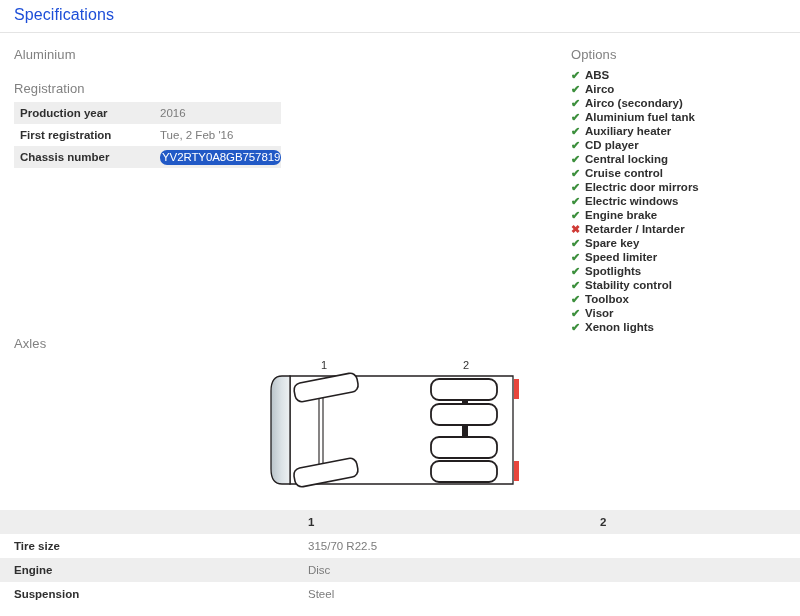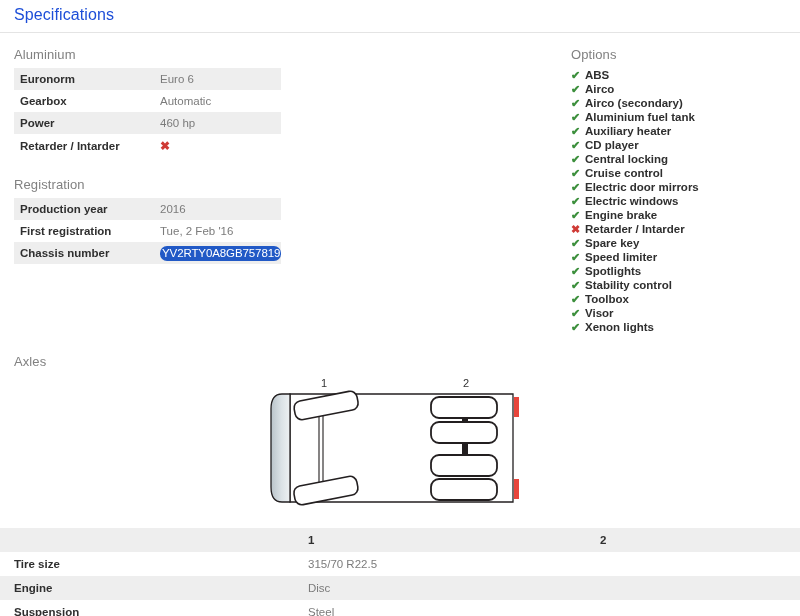--- a/index.html
+++ b/index.html
@@ -123,21 +123,21 @@
     text-align: left;
     font-size: 11px;
     font-weight: bold;
   }
   .tick.yes { color: #3c8f3c; }
   .tick.no  { color: #cf3a35; }
 
   
   .axles-wrap {
     padding-left: 14px;
-    margin-top: 20px;
+    margin-top: 2px;
   }
   .axle-figure {
     margin-left: 268px;
     margin-top: 4px;
   }
 
   
   table.axle-table {
     border-collapse: collapse;
     width: 800px;
@@ -179,40 +179,20 @@
   <span class="title">Specifications</span>
 </div>
 
 <div class="content">
 
   <div class="cols">
 
     <div class="col-left">
 
       <h3 class="section-title">Aluminium</h3>
-      <table class="spec">
-        <tbody>
-          <tr>
-            <td class="k">Euronorm</td>
-            <td class="v">Euro 6</td>
-          </tr>
-          <tr>
-            <td class="k">Gearbox</td>
-            <td class="v">Automatic</td>
-          </tr>
-          <tr>
-            <td class="k">Power</td>
-            <td class="v">460 hp</td>
-          </tr>
-          <tr>
-            <td class="k">Retarder / Intarder</td>
-            <td class="v"><span class="mark-x">✖</span></td>
-          </tr>
-        </tbody>
-      </table>
 
       <h3 class="section-title spaced">Registration</h3>
       <table class="spec">
         <tbody>
           <tr>
             <td class="k">Production year</td>
             <td class="v">2016</td>
           </tr>
           <tr>
             <td class="k">First registration</td>

